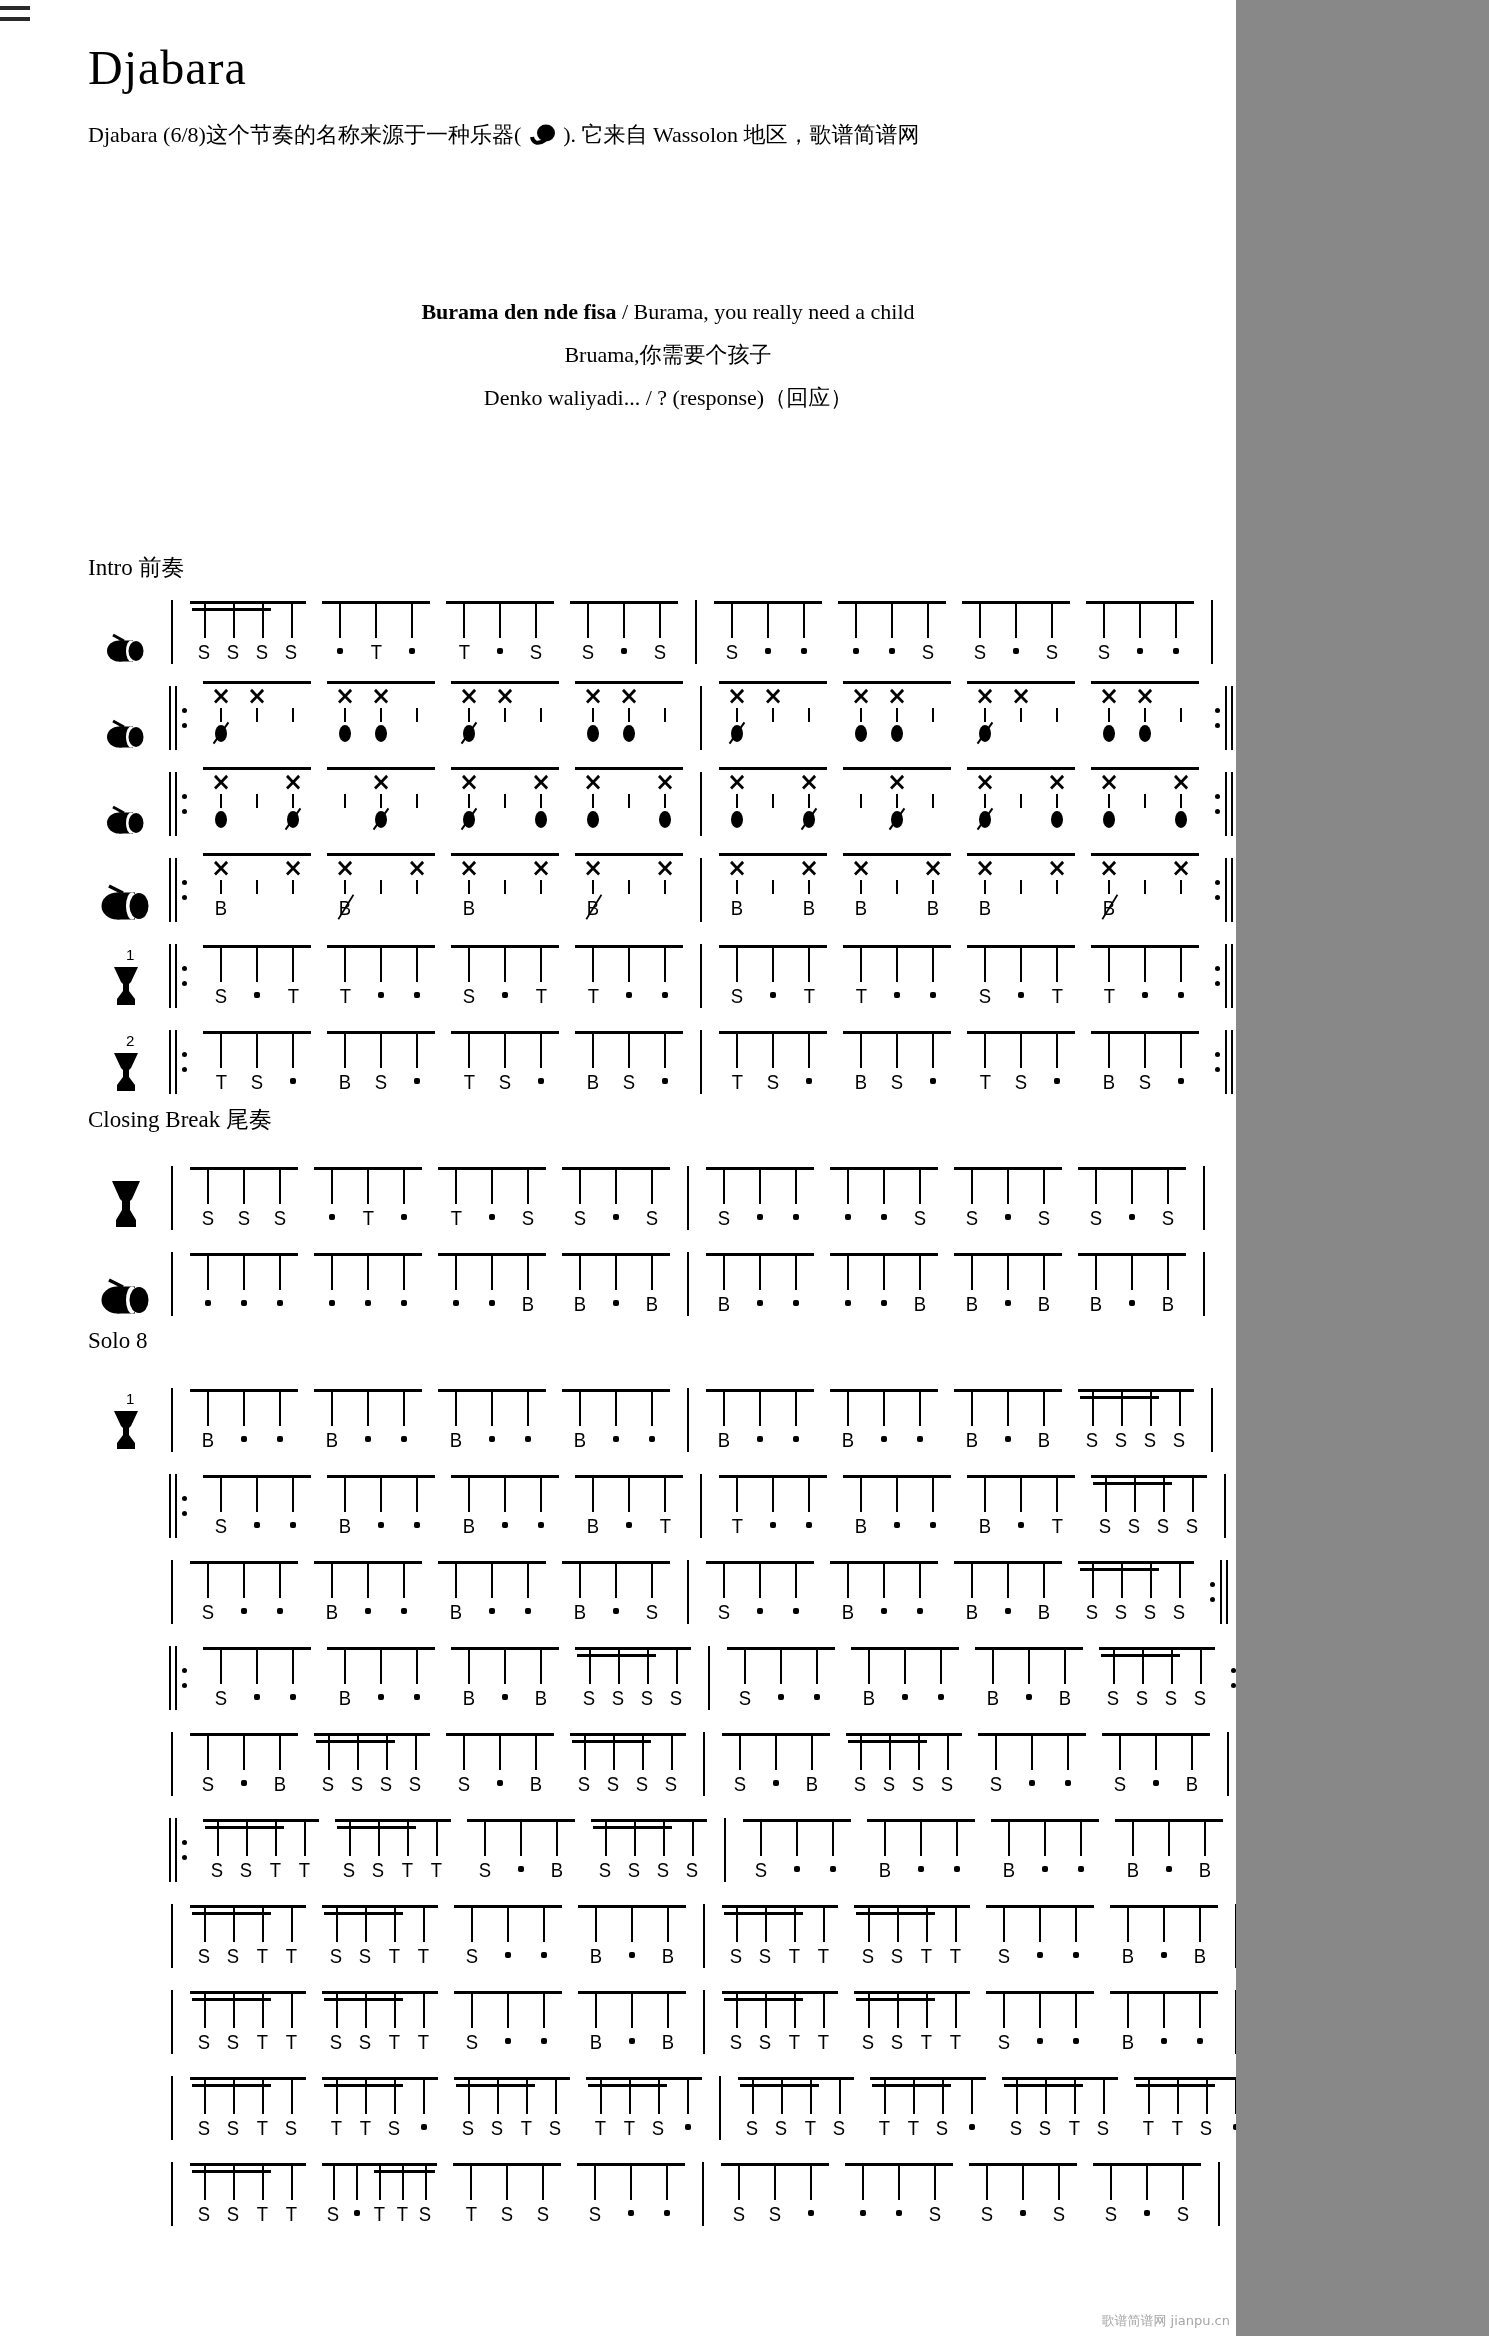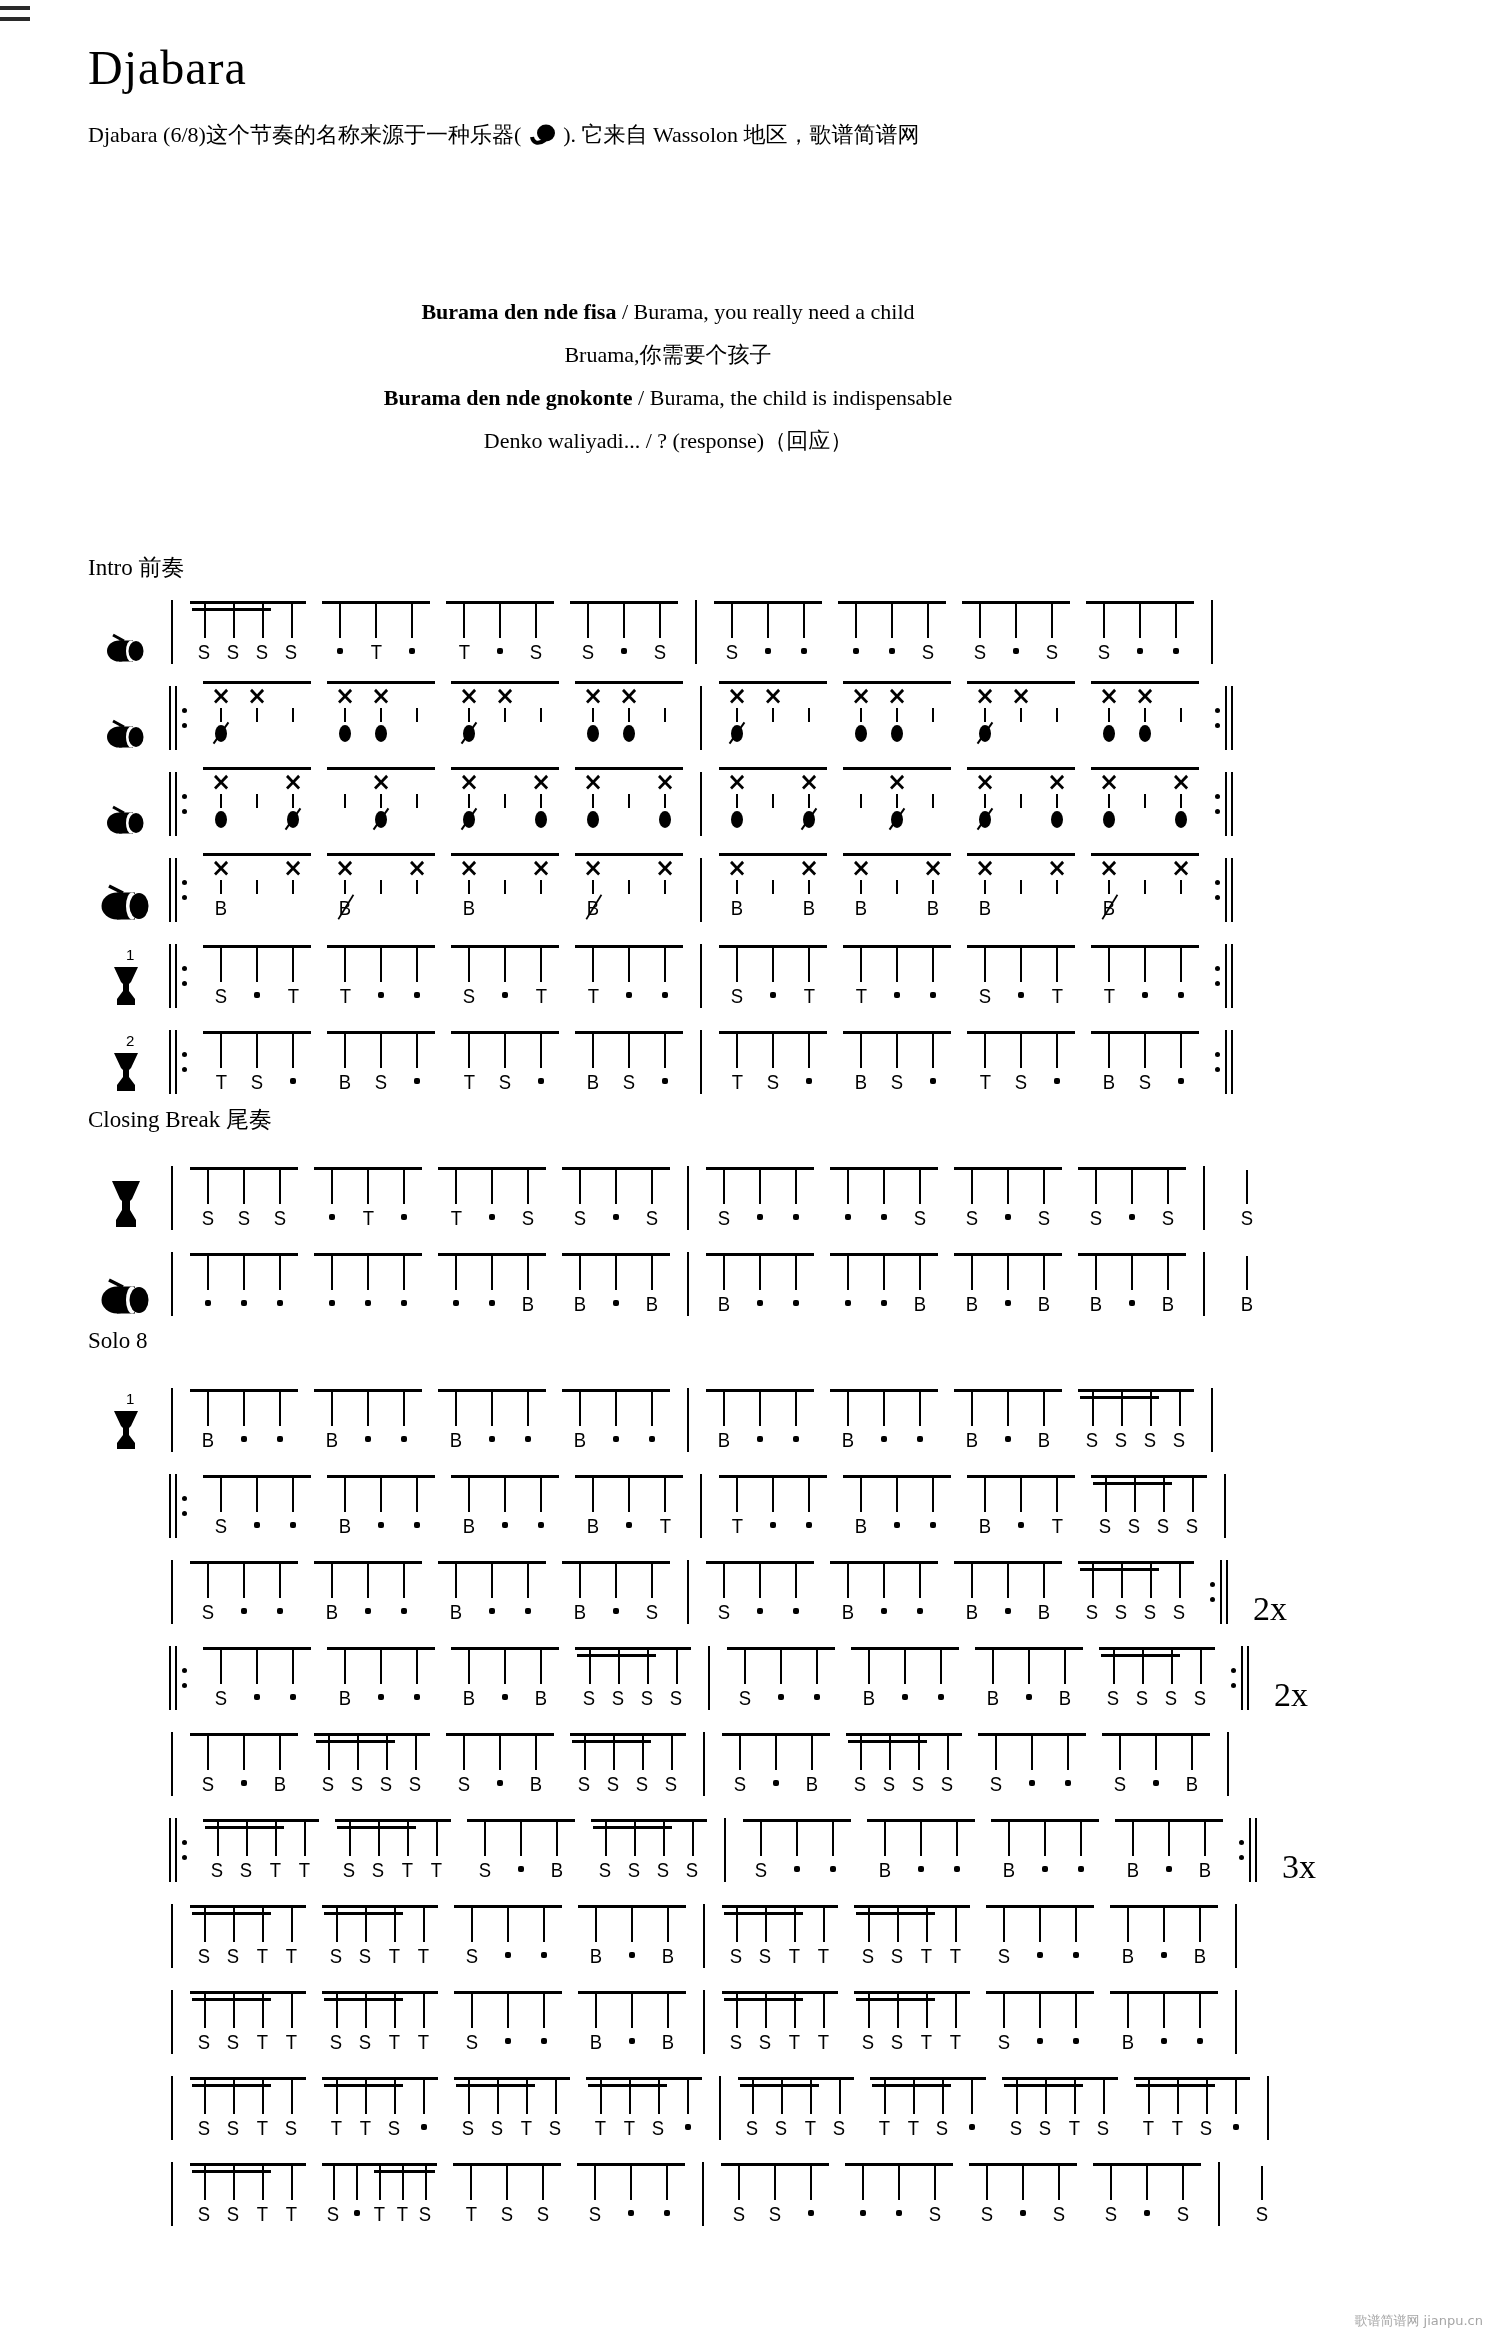--- a/index.html
+++ b/index.html
@@ -1,16 +1,16 @@
 <!DOCTYPE html>
 <html><head>
 <meta charset="utf-8">
 <style>
   html,body{margin:0;padding:0;background:#888;}
-  .page{position:relative;width:1489px;height:2336px;background:#fff;color:#000;
+  .page{position:relative;width:1236px;height:2336px;background:#fff;color:#000;
         font-family:"Liberation Serif","DejaVu Sans",serif;overflow:hidden;}
   .corner{position:absolute;left:0;top:6px;}
   .corner div{width:30px;height:4px;background:#2a2a2a;margin-bottom:7px;}
   .title{position:absolute;left:88px;top:40px;font-size:48px;letter-spacing:1px;}
   .intro-p{position:absolute;left:88px;top:112px;width:1340px;font-size:22px;line-height:46px;white-space:nowrap;}
   .intro-p .ico{display:inline-block;vertical-align:-4px;margin:0 6px;}
   .lyrics{position:absolute;left:88px;top:290px;width:1160px;text-align:center;font-size:22px;line-height:43px;}
   .lyrics b{font-weight:bold;}
   .slabel{position:absolute;left:88px;font-size:23px;}
   #lab-intro{top:552px;} #lab-closing{top:1104px;} #lab-solo{top:1328px;}
@@ -57,21 +57,20 @@
   <div class="intro-p">
     <div><span>Djabara (6/8)这个节奏的名称来源于一种乐器(</span><span class="ico"><svg width="30" height="22" viewBox="0 0 30 22">
             <ellipse cx="19" cy="9" rx="9" ry="8.5" fill="#000"></ellipse>
             <path d="M18 16 C11 21 6 19 5 13" stroke="#000" stroke-width="4" fill="none"></path>
           </svg></span><span>). 它来自 Wassolon 地区，歌谱简谱网</span></div>
   </div>
 
   <div class="lyrics" id="lyrics">
       <div><b>Burama den nde fisa</b><span> / Burama, you really need a child</span></div>
       <div><span>Bruama,你需要个孩子</span></div>
-      <div><b>Burama den nde gnokonte</b><span> / Burama, the child is indispensable</span></div>
       <div><span>Denko waliyadi... / ? (response)（回应）</span></div>
     </div>
 
   <div class="slabel" id="lab-intro">Intro  前奏</div>
   <div class="staves" id="stv-intro">
       <div class="nline">
         <div class="iconslot">
           <svg width="42" height="30" viewBox="0 0 42 30">
             <line x1="8" y1="3" x2="19" y2="9" stroke="#000" stroke-width="3"></line>
             <ellipse cx="14" cy="19" rx="12" ry="10.5" fill="#000"></ellipse>

